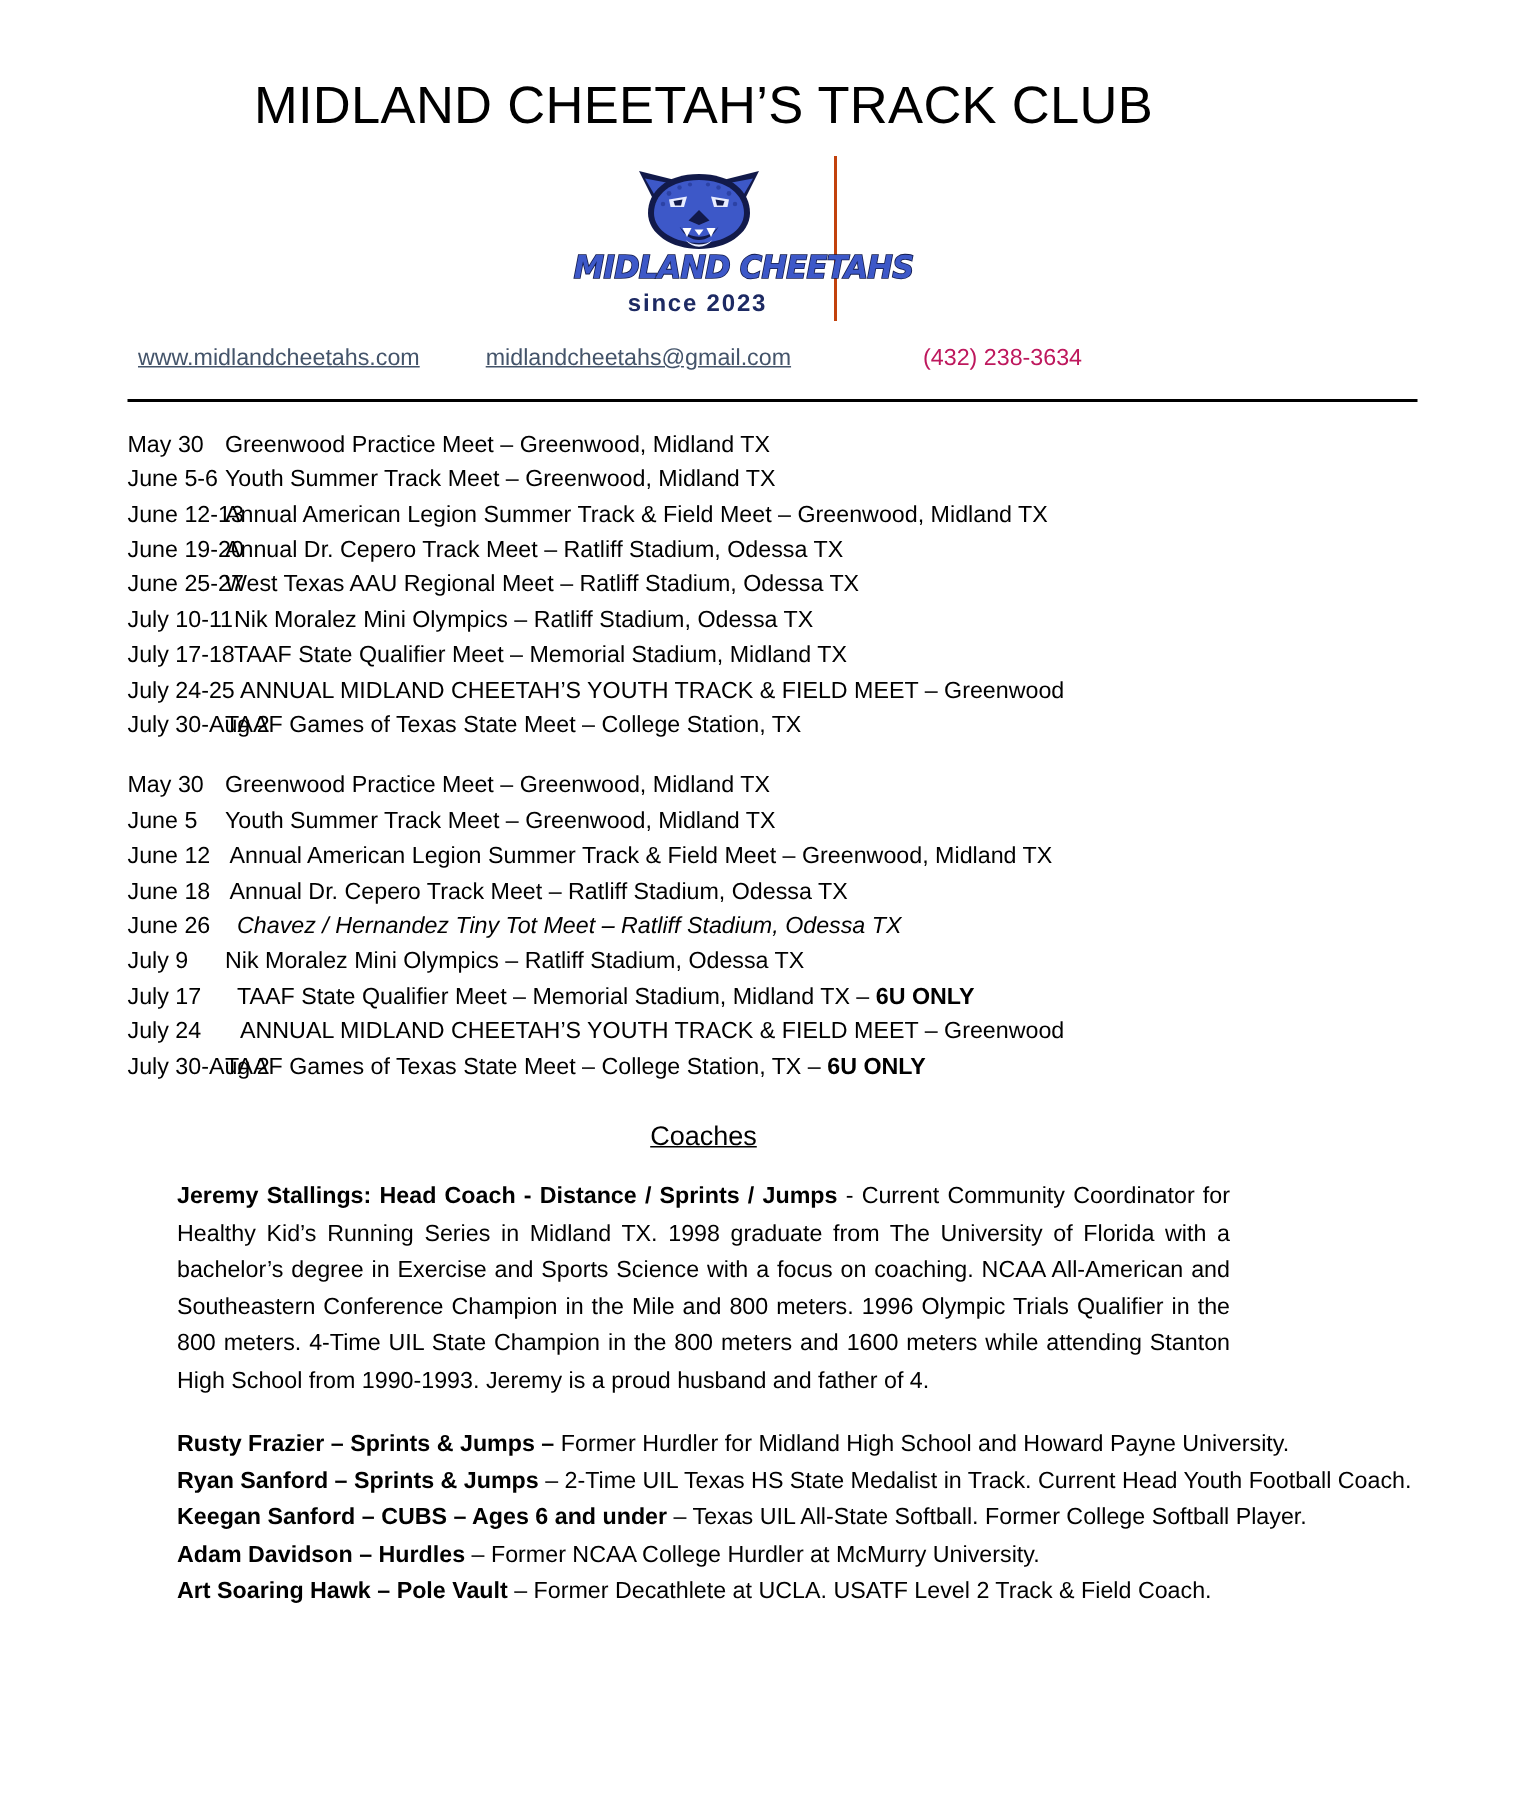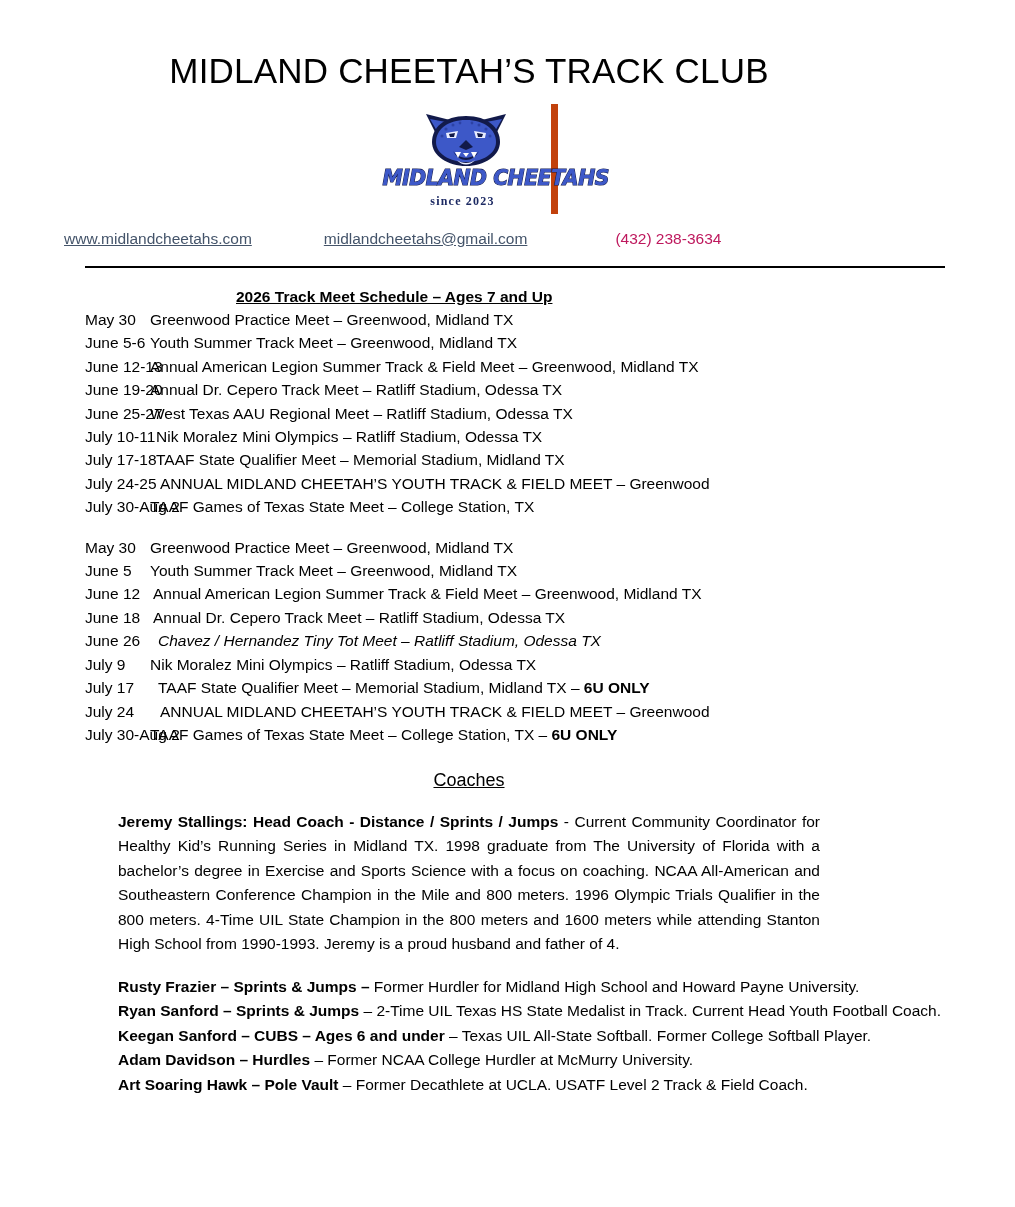--- a/index.html
+++ b/index.html
@@ -28,21 +28,21 @@
 
   .logo-wrap {
     margin-top: 14px;
     display: flex;
     justify-content: center;
   }
   .logo {
     position: relative;
     width: 178px;
     height: 110px;
-    border-right: 7px solid #c2410c;
+    border-right: 2px solid #c2410c;
     padding-right: 6px;
   }
   .logo svg { display: block; }
   .logo-word {
     position: absolute;
     left: 0; right: 6px;
     top: 62px;
     text-align: center;
     font-family: "DejaVu Sans", sans-serif;
     font-style: italic;
@@ -53,35 +53,35 @@
     -webkit-text-stroke: 1.1px #121a4a;
     paint-order: stroke fill;
     white-space: nowrap;
     transform: scaleX(0.97);
   }
   .logo-since {
     position: absolute;
     left: 0; right: 6px;
     top: 90px;
     text-align: center;
-    font-family: Liberation Serif, serif;
+    font-family: Liberation Sans, sans-serif;
     font-weight: bold;
-    font-size: 12px;
+    font-size: 16px;
     letter-spacing: 1.2px;
     color: #1d2a63;
   }
 
   .contact-row {
     margin-top: 16px;
     display: flex;
     align-items: baseline;
     font-size: 15.5px;
   }
-  .contact-row .c-site { margin-left: 64px; }
-  .contact-row .c-mail { margin-left: 72px; }
+  .contact-row .c-site { margin-left: 92px; }
+  .contact-row .c-mail { margin-left: 44px; }
   .contact-row .c-phone { margin-left: 88px; }
   .contact-link {
     color: #44546a;
     text-decoration: underline;
   }
   .contact-phone { color: #be185d; }
 
   .hrule {
     margin: 18px 0 0 0;
     width: 860px;
@@ -205,21 +205,20 @@
   <div class="contact-row">
     <a class="contact-link c-site" href="#">www.midlandcheetahs.com</a>
     <a class="contact-link c-mail" href="#">midlandcheetahs@gmail.com</a>
     <span class="contact-phone c-phone">(432) 238-3634</span>
   </div>
 
   <hr class="hrule">
 
   <div id="schedules-host">
       <div class="sched-block">
-        <div class="sched-heading">2026 Track Meet Schedule – Ages 7 and Up</div>
         <div class="sched-row">
           <div class="sched-date">May 30</div>
           <div class="sched-event" style="padding-left: 0px;"><span>Greenwood Practice Meet – Greenwood, Midland TX</span></div>
         </div>
         <div class="sched-row">
           <div class="sched-date">June 5-6</div>
           <div class="sched-event" style="padding-left: 0px;"><span>Youth Summer Track Meet – Greenwood, Midland TX</span></div>
         </div>
         <div class="sched-row">
           <div class="sched-date">June 12-13</div>

